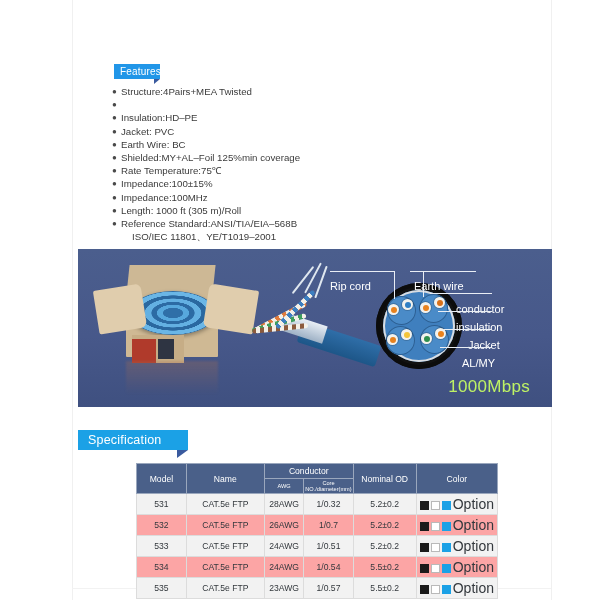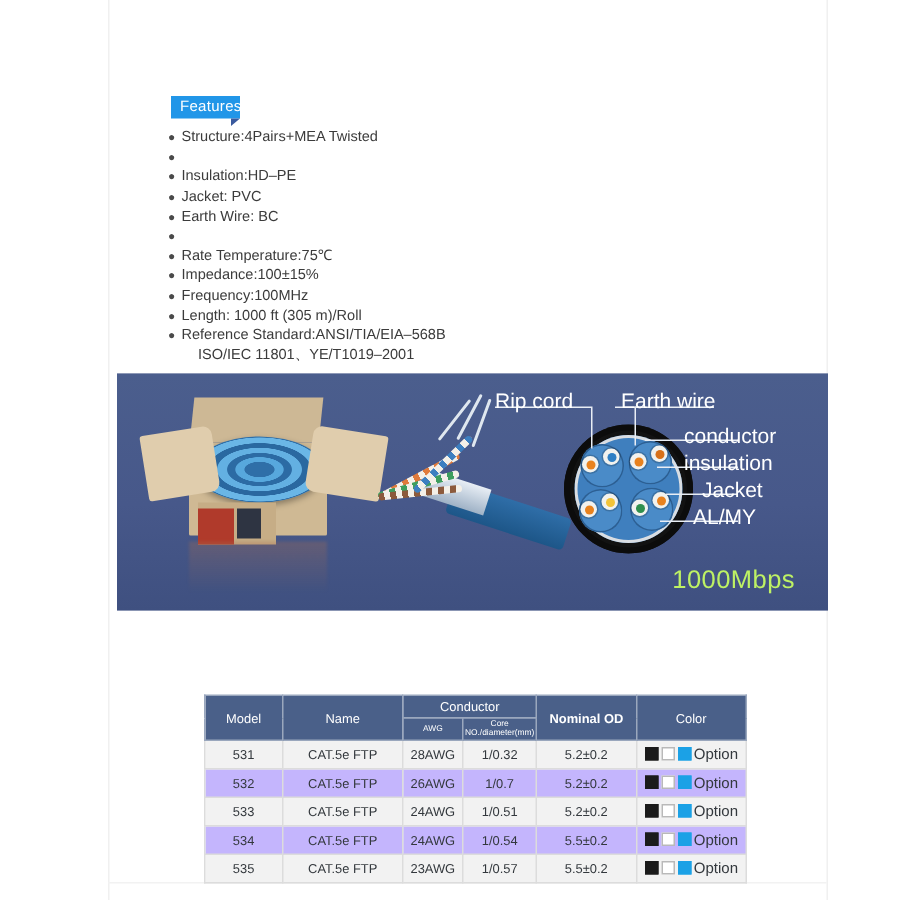--- a/index.html
+++ b/index.html
@@ -229,22 +229,23 @@
   }
   .xpair .c i {
     display: block; width: 6px; height: 6px; border-radius: 50%;
   }
   .xpair .c.a { left: 1px; top: 8px; }
   .xpair .c.b { left: 15px; top: 3px; }
 
   .lbl {
     position: absolute;
     color: #ffffff;
-    font-size: 14px;
+    font-size: 11px;
     white-space: nowrap;
+    margin-top: 21px;
   }
   .leader { position: absolute; background: #e9eef5; height: 1px; }
   .leader.v { width: 1px; }
 
   .mbps {
     position: absolute;
     right: 22px; bottom: 10px;
     color: #bef264;
     font-size: 17px;
     letter-spacing: .3px;
@@ -275,36 +276,36 @@
   }
   table.spec td {
     border: 1px solid #dcdcdc;
     padding: 2px 3px;
     text-align: center;
     height: 14px;
     white-space: nowrap;
     margin-top: 36px;
   }
   tr.odd  td { background: #f2f2f2; }
-  tr.even td { background: #c4b5fd; }
+  tr.even td { background: #fca5a5; }
   td.color-cell {
     text-align: left;
     padding-left: 4px;
   }
   .sw {
     display: inline-block;
     width: 7px; height: 7px;
     vertical-align: -1px;
     margin-right: 2px;
     border: 1px solid #b9b9b9;
   }
   .sw.black { background: #1b1b1b; border-color: #1b1b1b; }
   .sw.white { background: #ffffff; }
   .sw.blue  { background: #1ba1e6; border-color: #1ba1e6; }
-  .opt-text { font-size: 10px; text-align: center; }
+  .opt-text { font-size: 14px; text-align: center; }
 </style>
 </head>
 <body>
 
 <div class="page">
 
   <div class="rail-left"></div>
   <div class="rail-right"></div>
   <div class="rail-bottom"></div>
 
@@ -329,32 +330,33 @@
     <div class="feat-row">
       <span class="feat-bullet">●</span>
       <span class="feat-text">Jacket: PVC</span>
     </div>
     <div class="feat-row">
       <span class="feat-bullet">●</span>
       <span class="feat-text">Earth Wire: BC</span>
     </div>
     <div class="feat-row">
       <span class="feat-bullet">●</span>
+      <span class="feat-text">Shielded:MY+AL–Foil 125%min coverage</span>
     </div>
     <div class="feat-row">
       <span class="feat-bullet">●</span>
       <span class="feat-text">Rate Temperature:75℃</span>
     </div>
     <div class="feat-row">
       <span class="feat-bullet">●</span>
       <span class="feat-text">Impedance:100±15%</span>
     </div>
     <div class="feat-row">
       <span class="feat-bullet">●</span>
-      <span class="feat-text">Frequency:100MHz</span>
+      <span class="feat-text">Impedance:100MHz</span>
     </div>
     <div class="feat-row">
       <span class="feat-bullet">●</span>
       <span class="feat-text">Length: 1000 ft (305 m)/Roll</span>
     </div>
     <div class="feat-row">
       <span class="feat-bullet">●</span>
       <span class="feat-text">Reference Standard:ANSI/TIA/EIA–568B</span>
     </div>
     <div class="feat-cont">ISO/IEC 11801、YE/T1019–2001</div>
@@ -440,28 +442,32 @@
 
     <div class="leader" style="left:366px; top:80px; width:48px;"></div>
     <div class="lbl" style="left:390px; top:69px;">Jacket</div>
 
     <div class="leader" style="left:362px; top:98px; width:52px;"></div>
     <div class="lbl" style="left:384px; top:87px;">AL/MY</div>
 
     <div class="mbps">1000Mbps</div>
   </div>
 
+  <div class="banner" id="spec-banner">
+    <span>Specification</span>
+    <span class="fold"></span>
+  </div>
 
   <table class="spec">
     <thead>
       <tr>
         <th rowspan="2" style="width:56px;">Model</th>
         <th rowspan="2" style="width:86px;">Name</th>
         <th colspan="2">Conductor</th>
-        <th rowspan="2" style="width:72px;font-weight:bold;">Nominal OD</th>
+        <th rowspan="2" style="width:72px;">Nominal OD</th>
         <th rowspan="2" style="width:70px;">Color</th>
       </tr>
       <tr>
         <th class="sub" style="width:38px;">AWG</th>
         <th class="sub" style="width:44px;">Core NO./diameter(mm)</th>
       </tr>
     </thead>
     <tbody>
       <tr class="odd">
         <td>531</td>

